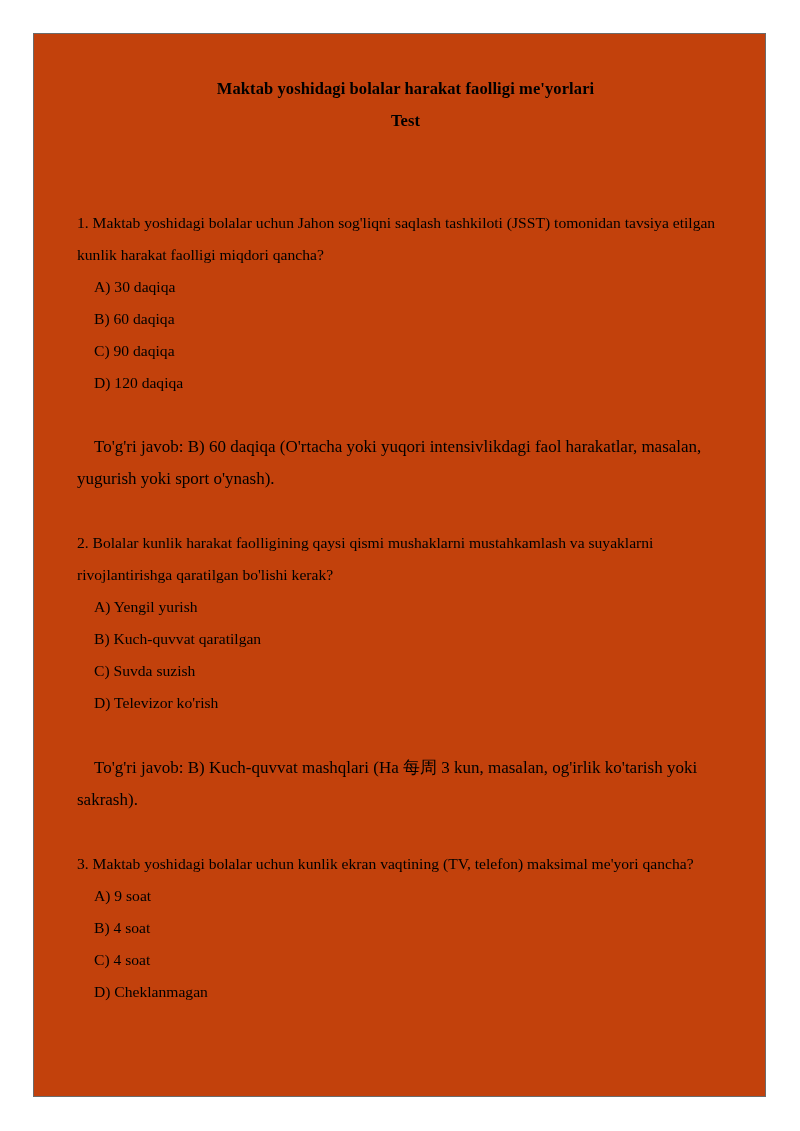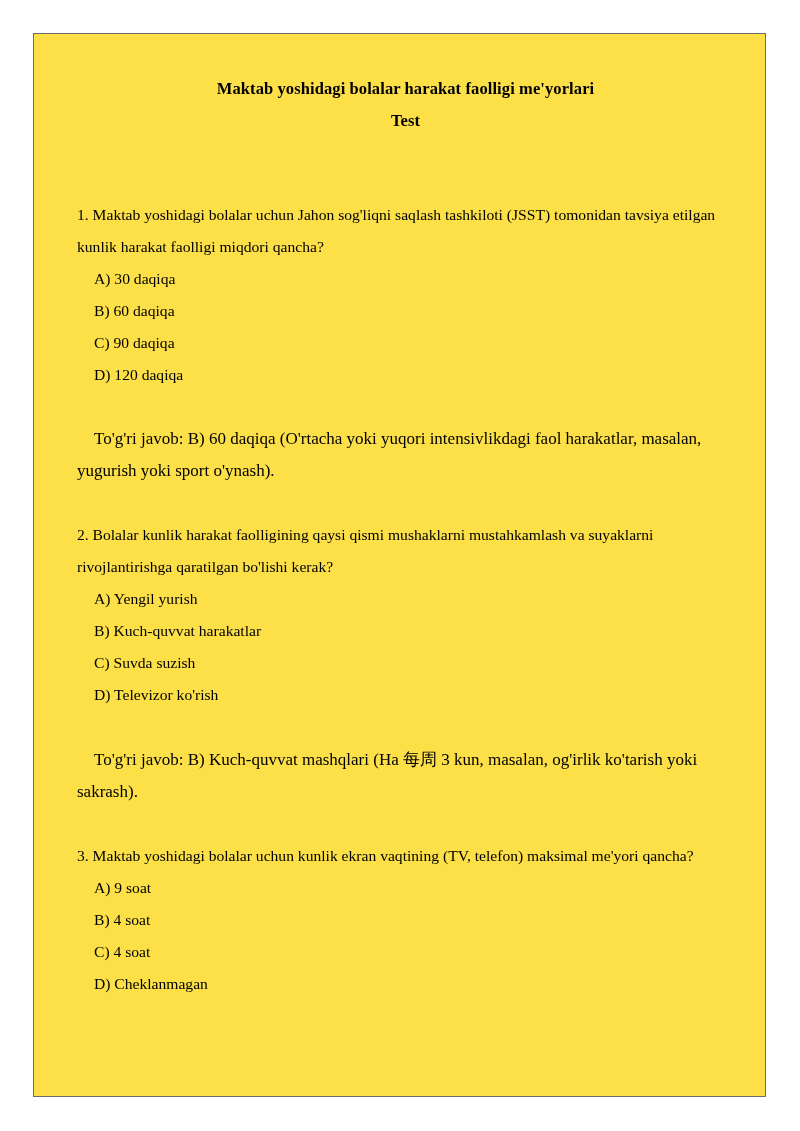--- a/index.html
+++ b/index.html
@@ -15,21 +15,21 @@
     overflow: hidden;
   }
   .page {
     position: absolute;
     left: 33px;
     top: 33px;
     width: 733px;
     height: 1064px;
     border: 1px solid #6b6b6b;
     box-sizing: border-box;
-    background: #fde047;
+    background: #c2410c;
   }
   .content {
     position: absolute;
     left: 43px;
     top: 0px;
     width: 657px;
   }
   .title-block {
     padding-top: 39px;
     text-align: center;
@@ -62,21 +62,21 @@
   .answer {
     font-size: 17px;
     line-height: 32px;
     text-indent: 17px;
     margin-top: 32px;
   }
   .qblock {
     margin-top: 32px;
   }
   .qblock:first-child {
-    margin-top: 0;
+    margin-top: 8px;
   }
   .cjk {
     font-family: "DejaVu Sans", sans-serif;
     margin-top: 24px;
   }
 </style>
 </head>
 <body>
 
 <div class="page">
@@ -97,21 +97,21 @@
           <li class="option">C) 90 daqiqa</li>
           <li class="option">D) 120 daqiqa</li>
         </ul>
         <div class="answer">To'g'ri javob: B) 60 daqiqa (O'rtacha yoki yuqori intensivlikdagi faol harakatlar, masalan, yugurish yoki sport o'ynash).</div>
       </div>
 
       <div class="qblock">
         <div class="question">2. Bolalar kunlik harakat faolligining qaysi qismi mushaklarni mustahkamlash va suyaklarni rivojlantirishga qaratilgan bo'lishi kerak?</div>
         <ul class="options">
           <li class="option">A) Yengil yurish</li>
-          <li class="option">B) Kuch-quvvat harakatlar</li>
+          <li class="option">B) Kuch-quvvat qaratilgan</li>
           <li class="option">C) Suvda suzish</li>
           <li class="option">D) Televizor ko'rish</li>
         </ul>
         <div class="answer">To'g'ri javob: B) Kuch-quvvat mashqlari (Ha <span class="cjk">每周</span> 3 kun, masalan, og'irlik ko'tarish yoki sakrash).</div>
       </div>
 
       <div class="qblock">
         <div class="question">3. Maktab yoshidagi bolalar uchun kunlik ekran vaqtining (TV, telefon) maksimal me'yori qancha?</div>
         <ul class="options">
           <li class="option">A) 9 soat</li>

